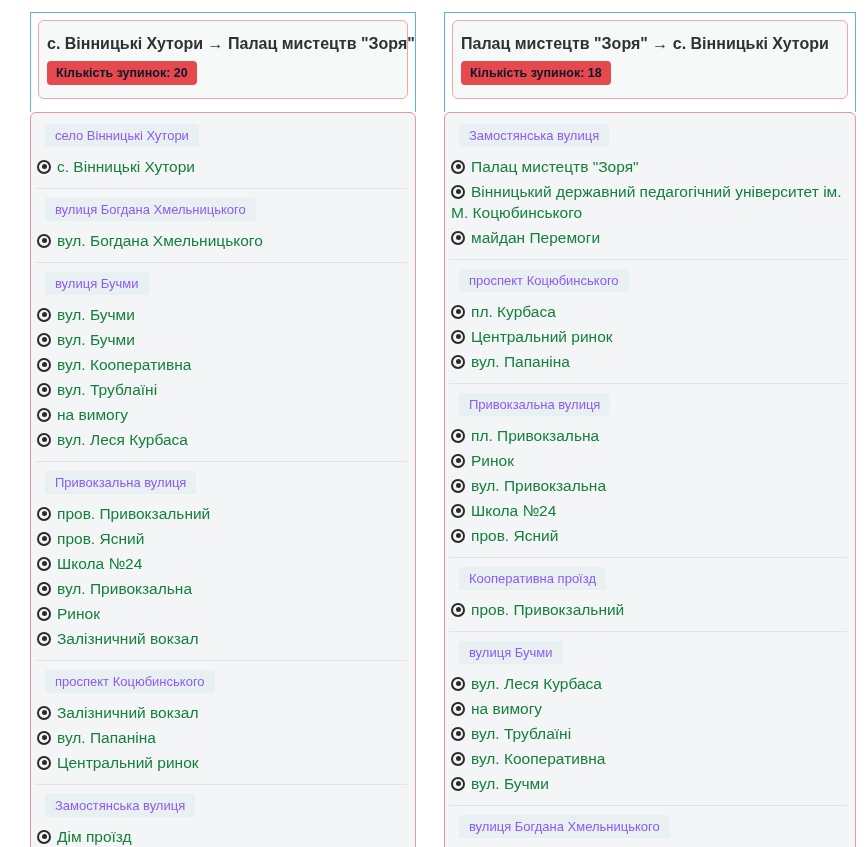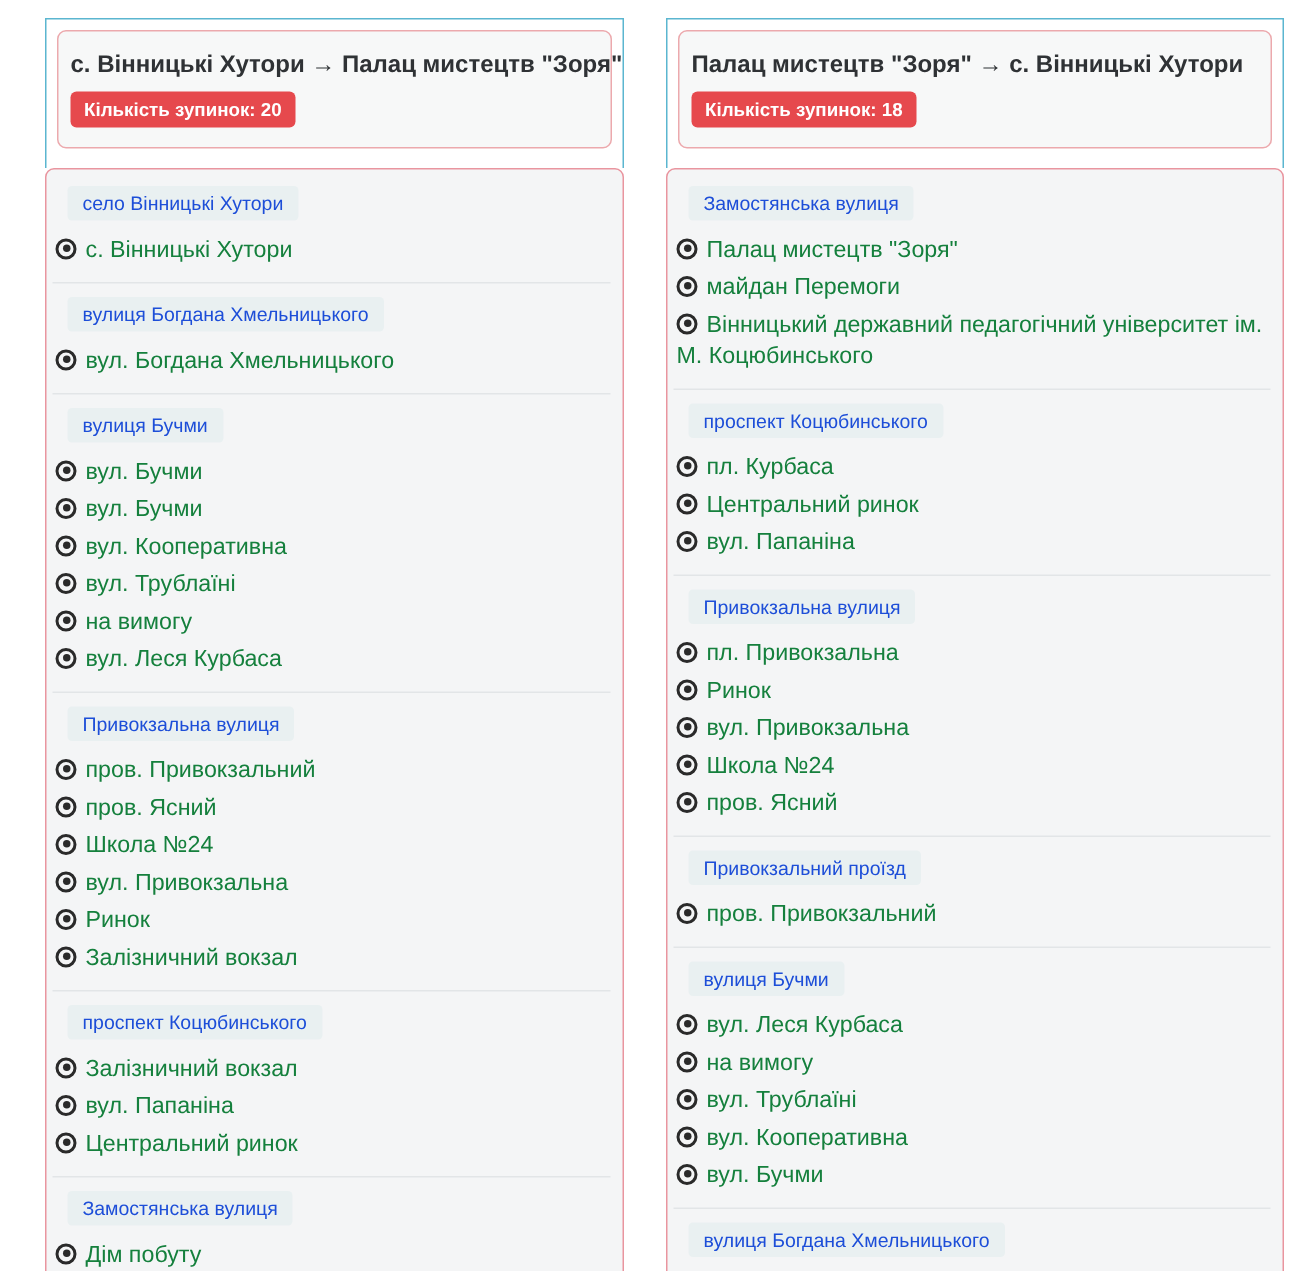--- a/index.html
+++ b/index.html
@@ -37,21 +37,21 @@
     font-size: 16px;
     font-weight: bold;
     color: #2f3235;
     line-height: 21px;
     margin-bottom: 7px;
     white-space: nowrap;
   }
   .stops-badge {
     display: inline-block;
     background: #e6494d;
-    color: #ffffff;
+    color: #0f172a;
     font-size: 12.5px;
     font-weight: bold;
     line-height: 1;
     padding: 6px 9px 5px 9px;
     border-radius: 4px;
   }
 
   
   .stops-panel {
     border: 1px solid #e9959f;
@@ -62,21 +62,21 @@
   }
   .street-section {
     padding: 9px 0 9px 0;
     border-bottom: 1px solid #e2e5e7;
   }
   .street-section:last-child { border-bottom: none; }
   .street-chip {
     display: inline-block;
     margin: 0 0 7px 10px;
     background: #e9f0f1;
-    color: #1d4ed8;
+    color: #8b5cf6;
     font-size: 13px;
     line-height: 1;
     padding: 5px 10px 5px 10px;
     border-radius: 3px;
   }
   .stop-row {
     font-size: 15.5px;
     line-height: 21px;
     padding: 2px 0 2px 2px;
     color: #15803d;
@@ -167,44 +167,44 @@
 
   <div class="stop-row"><span class="dot-circle"></span><span>вул. Папаніна</span></div>
 
   <div class="stop-row"><span class="dot-circle"></span><span>Центральний ринок</span></div>
 </div>
   </div>
 
   <div class="street-section">
     <span class="street-chip">Замостянська вулиця</span>
     <div>
-  <div class="stop-row"><span class="dot-circle"></span><span>Дім побуту</span></div>
+  <div class="stop-row"><span class="dot-circle"></span><span>Дім проїзд</span></div>
 
 </div>
   </div>
 </div>
 
   </div>
 
   <div class="route-column">
     <div class="header-wrap">
       <div class="route-header">
         <div class="route-title">Палац мистецтв "Зоря" → с. Вінницькі Хутори</div>
         <span class="stops-badge">Кількість зупинок: 18</span>
       </div>
     </div>
     <div class="stops-panel">
   <div class="street-section">
     <span class="street-chip">Замостянська вулиця</span>
     <div>
   <div class="stop-row"><span class="dot-circle"></span><span>Палац мистецтв "Зоря"</span></div>
 
+  <div class="stop-row"><span class="dot-circle"></span><span>Вінницький державний педагогічний університет ім. М. Коцюбинського</span></div>
+
   <div class="stop-row"><span class="dot-circle"></span><span>майдан Перемоги</span></div>
-
-  <div class="stop-row"><span class="dot-circle"></span><span>Вінницький державний педагогічний університет ім. М. Коцюбинського</span></div>
 </div>
   </div>
 
   <div class="street-section">
     <span class="street-chip">проспект Коцюбинського</span>
     <div>
   <div class="stop-row"><span class="dot-circle"></span><span>пл. Курбаса</span></div>
 
   <div class="stop-row"><span class="dot-circle"></span><span>Центральний ринок</span></div>
 
@@ -221,21 +221,21 @@
 
   <div class="stop-row"><span class="dot-circle"></span><span>вул. Привокзальна</span></div>
 
   <div class="stop-row"><span class="dot-circle"></span><span>Школа №24</span></div>
 
   <div class="stop-row"><span class="dot-circle"></span><span>пров. Ясний</span></div>
 </div>
   </div>
 
   <div class="street-section">
-    <span class="street-chip">Привокзальний проїзд</span>
+    <span class="street-chip">Кооперативна проїзд</span>
     <div>
   <div class="stop-row"><span class="dot-circle"></span><span>пров. Привокзальний</span></div>
 </div>
   </div>
 
   <div class="street-section">
     <span class="street-chip">вулиця Бучми</span>
     <div>
   <div class="stop-row"><span class="dot-circle"></span><span>вул. Леся Курбаса</span></div>
 

